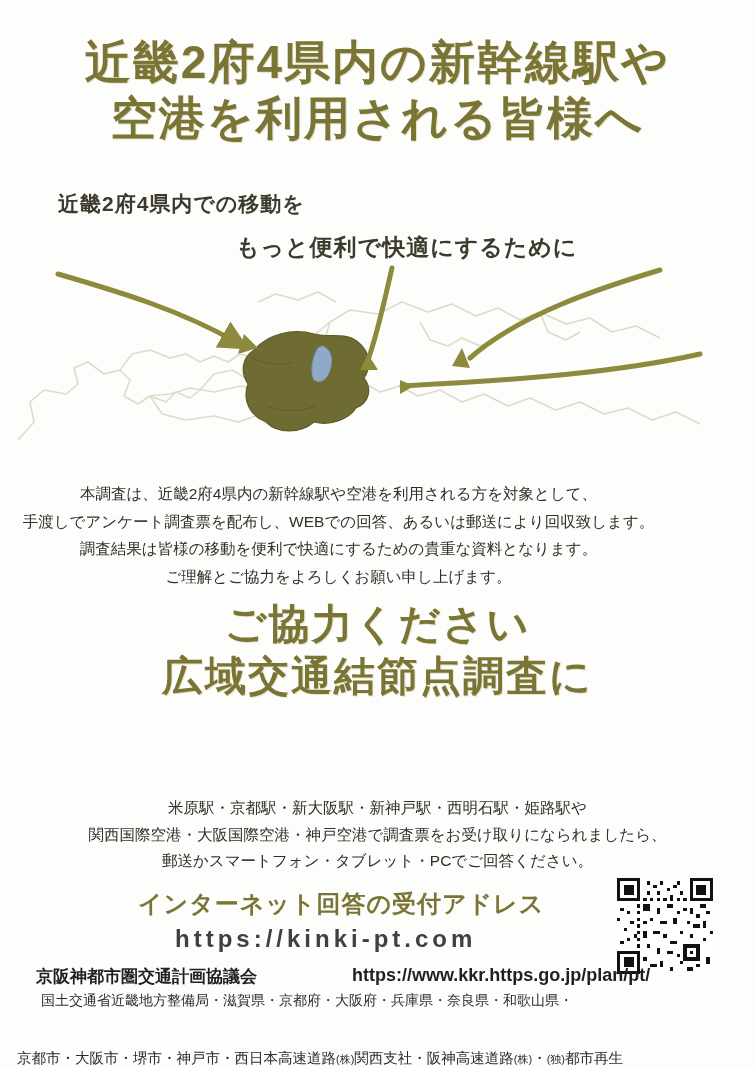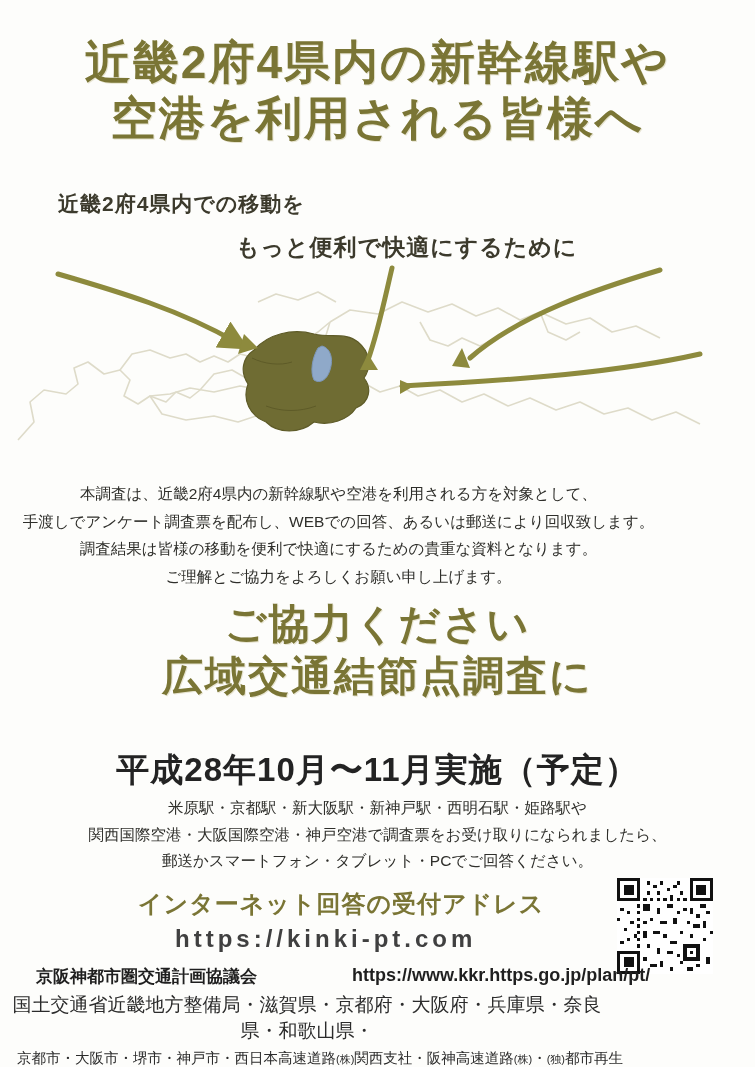--- a/index.html
+++ b/index.html
@@ -176,21 +176,21 @@
     font-size: 18px;
     font-weight: bold;
     color: #1f1f1f;
   }
   .footer .line2 {
     position: absolute;
     top: 27px;
     left: 0;
     width: 614px;
     text-align: center;
-    font-size: 19px;
+    font-size: 14px;
     color: #2b2b2b;
   }
   .footer .line3 {
     position: absolute;
     top: 51px;
     left: 12px;
     width: 616px;
     text-align: center;
     font-size: 14.5px;
     color: #2b2b2b;
@@ -267,21 +267,20 @@
     <div>手渡しでアンケート調査票を配布し、WEBでの回答、あるいは郵送により回収致します。</div>
     <div>調査結果は皆様の移動を便利で快適にするための貴重な資料となります。</div>
     <div>ご理解とご協力をよろしくお願い申し上げます。</div>
   </div>
 
   <div class="bigcall">
     <div>ご協力ください</div>
     <div>広域交通結節点調査に</div>
   </div>
 
-  <div class="period">平成28年10月〜11月実施（予定）</div>
 
   <div class="stations">
     <div>米原駅・京都駅・新大阪駅・新神戸駅・西明石駅・姫路駅や</div>
     <div>関西国際空港・大阪国際空港・神戸空港で調査票をお受け取りになられましたら、</div>
     <div>郵送かスマートフォン・タブレット・PCでご回答ください。</div>
   </div>
 
   <div class="net-label">インターネット回答の受付アドレス</div>
   <div class="net-url">https://kinki-pt.com</div>
 

